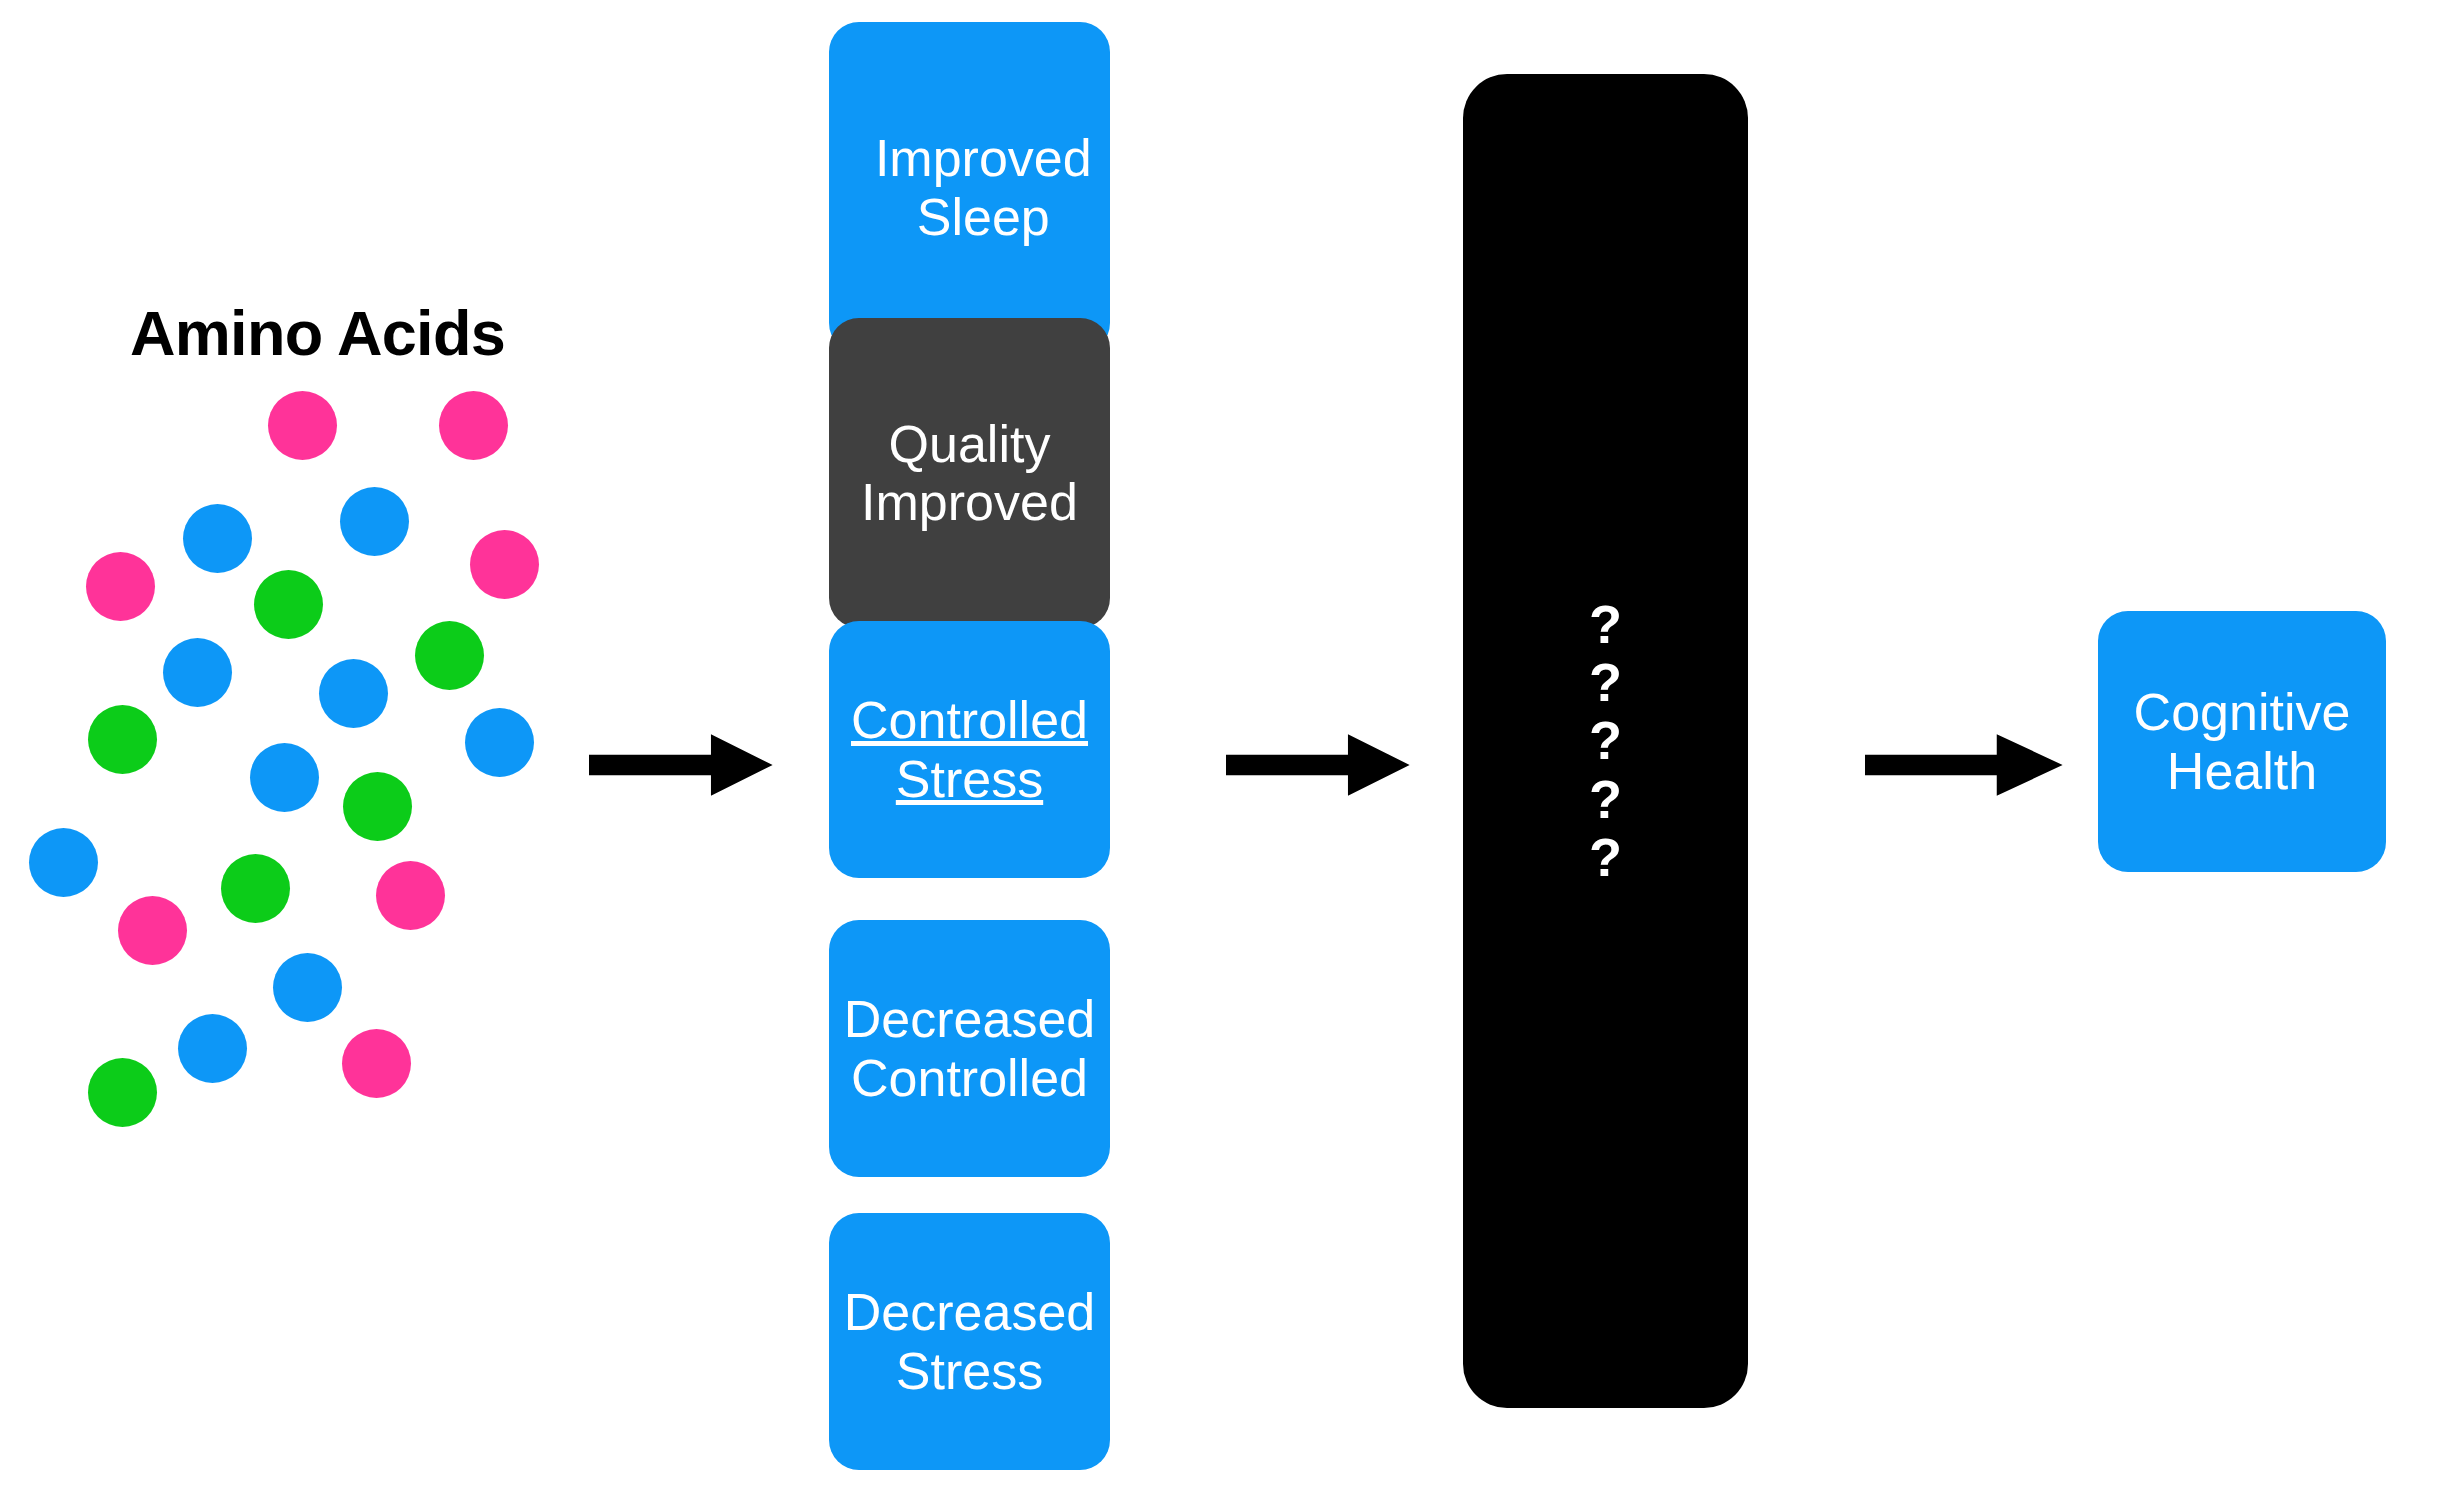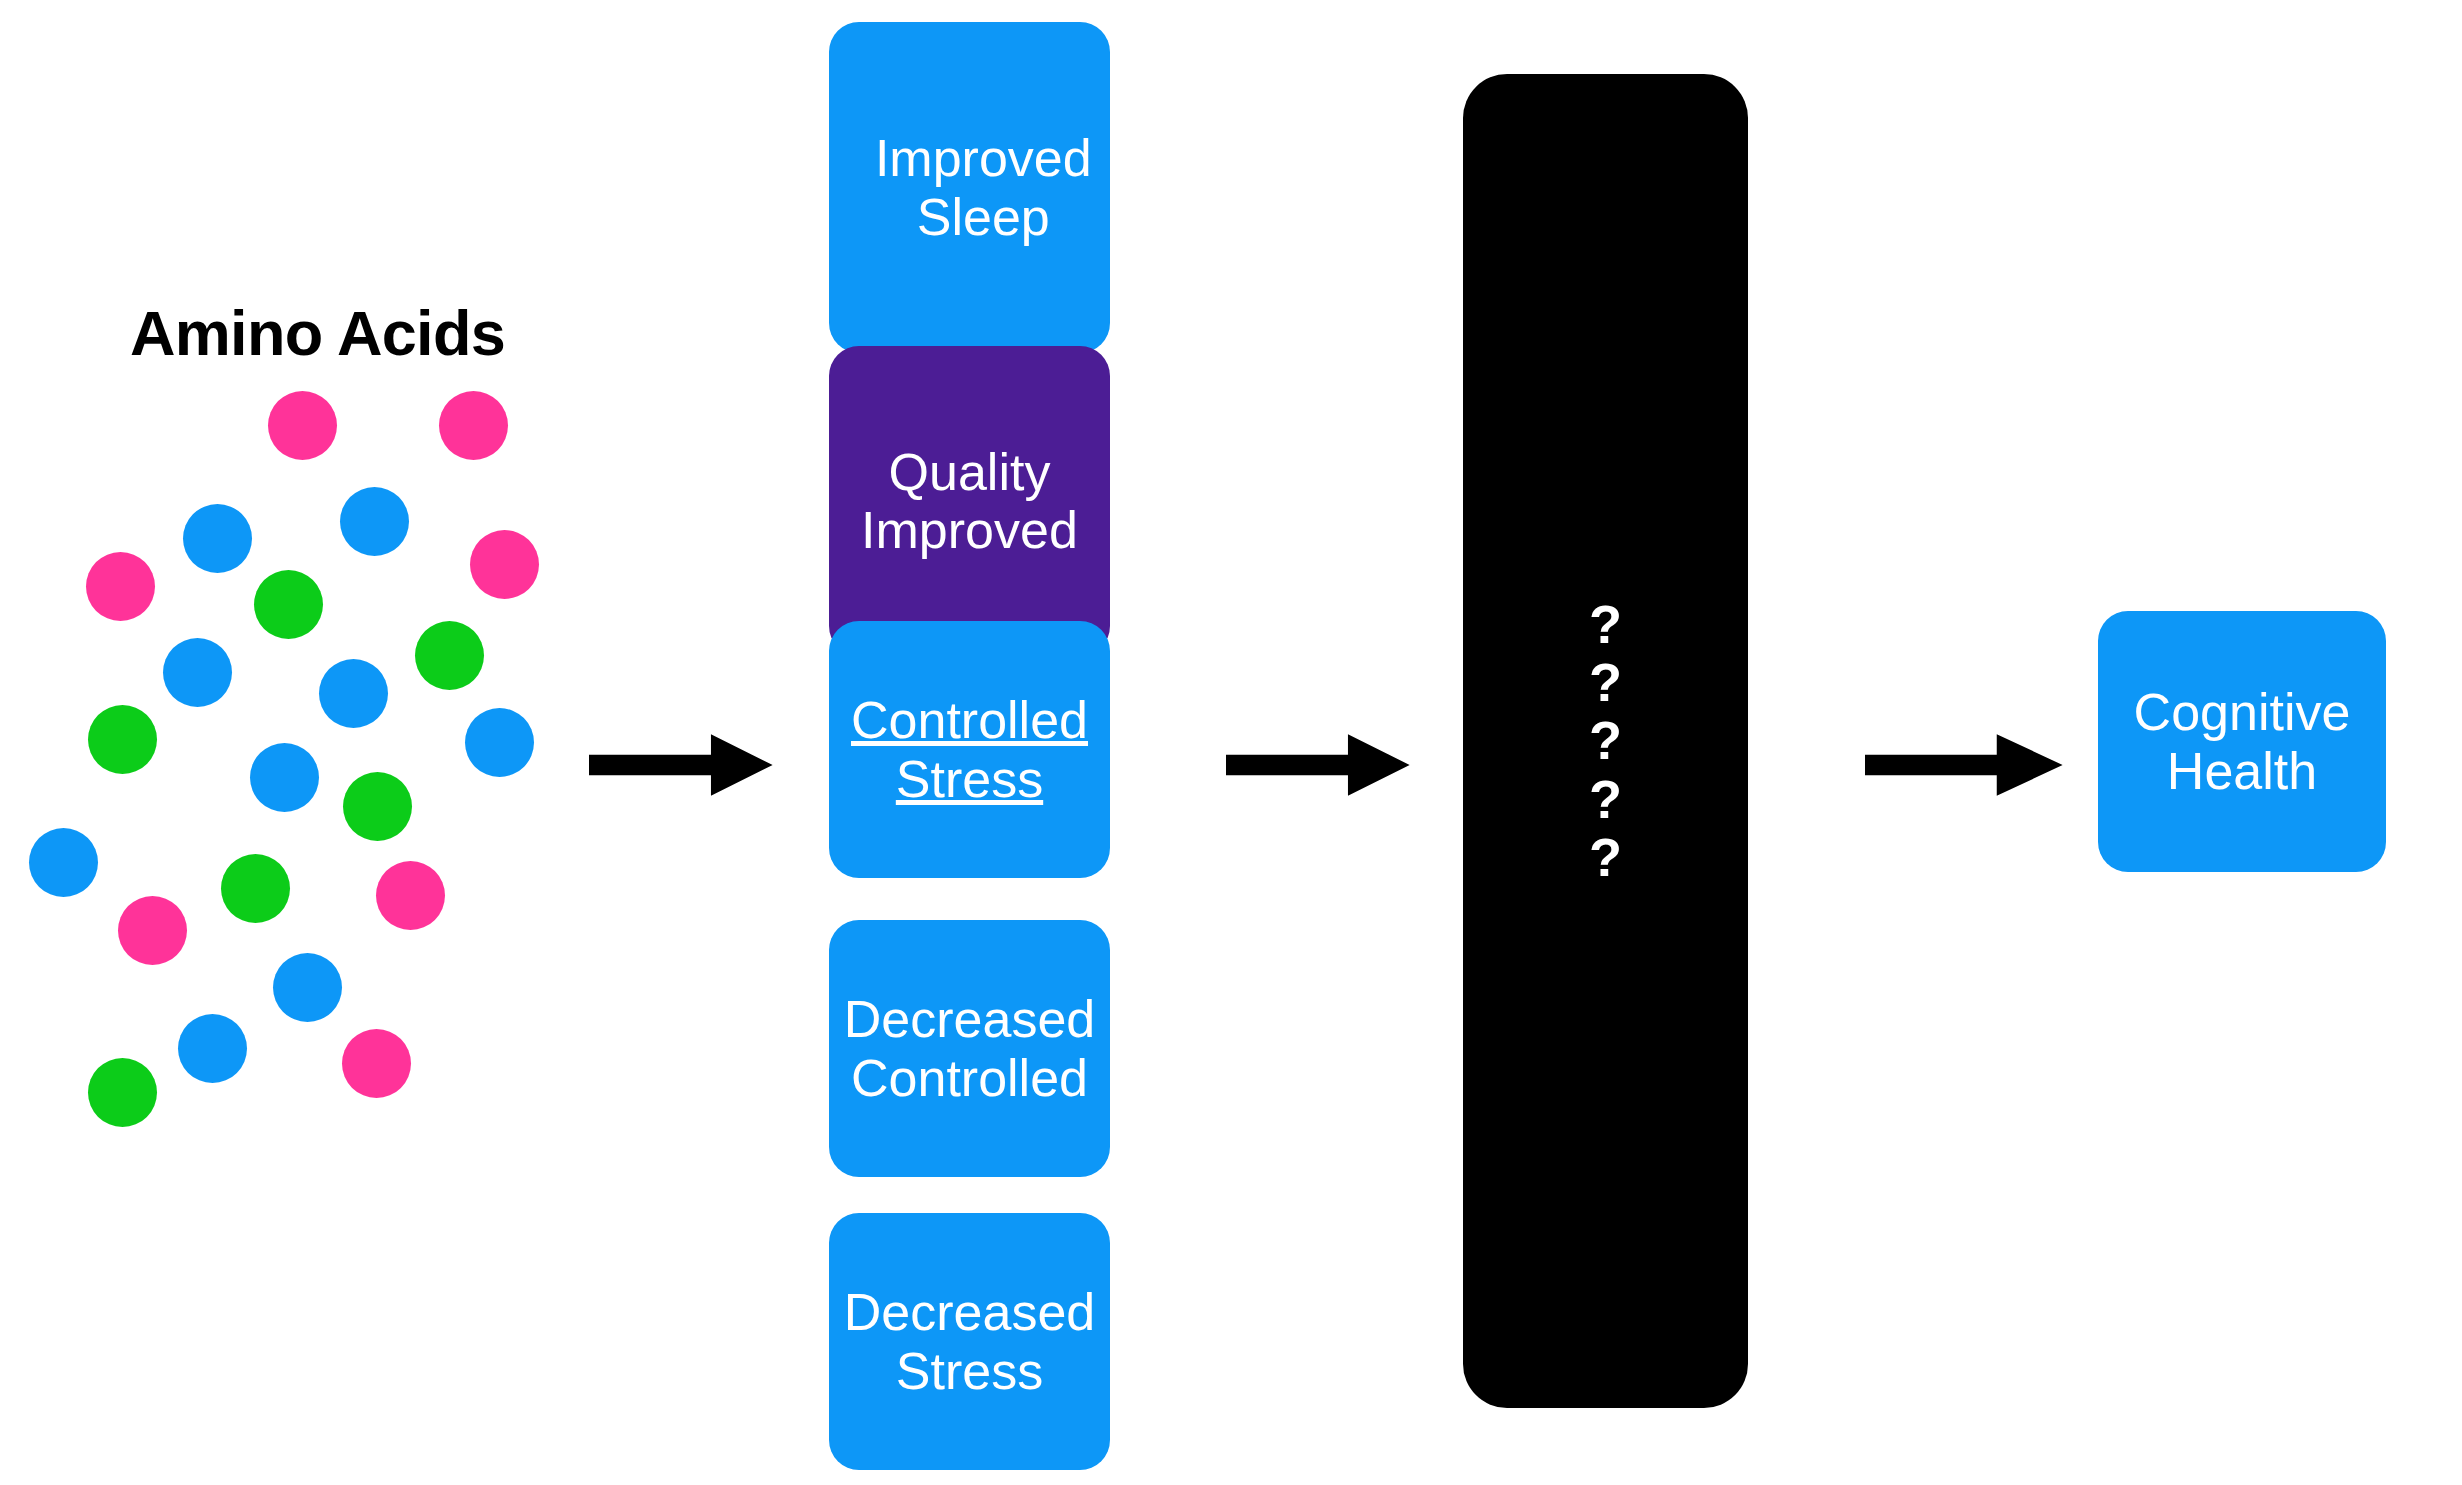--- a/index.html
+++ b/index.html
@@ -131,21 +131,21 @@
     </svg>
   </div>
 
   <div class="card card-blue" id="card-0" style="left: 829px; top: 22px; width: 281px; height: 331px; background: rgb(13, 151, 247); padding-left: 40px;">
     <span>
       <span>Improved</span><br>
       <span>Sleep</span>
     </span>
   </div>
 
-  <div class="card card-blue" id="card-1" style="left: 829px; top: 318px; width: 281px; height: 310px; background: #4c1d95; margin-top: 28px;">
+  <div class="card card-blue" id="card-1" style="left: 829px; top: 318px; width: 281px; height: 310px; background: #404040;">
     <span>
       <span>Quality</span><br>
       <span>Improved</span>
     </span>
   </div>
 
   <div class="card card-blue" id="card-2" style="left: 829px; top: 621px; width: 281px; height: 257px; background: rgb(13, 151, 247); text-decoration: underline;">
     <span>
       <span>Controlled</span><br>
       <span>Stress</span>

